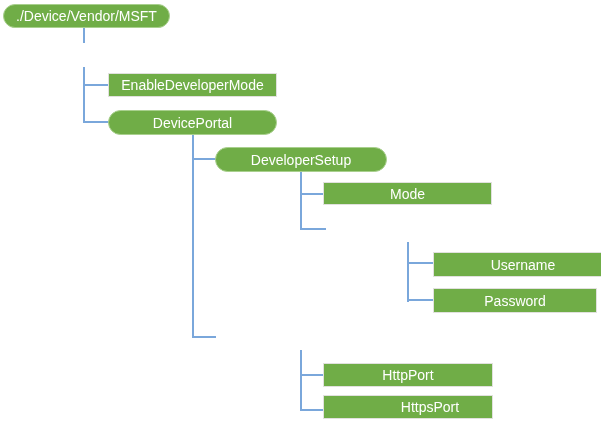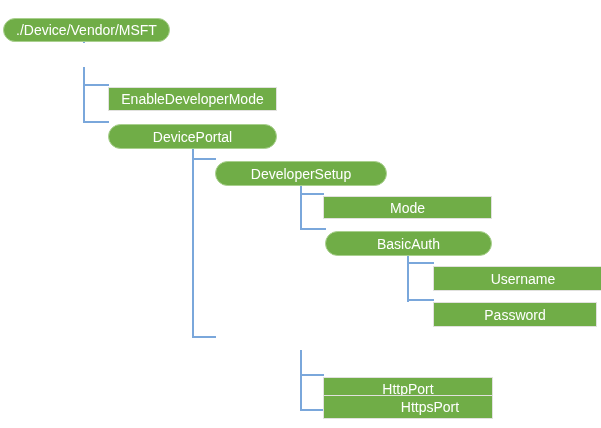--- a/index.html
+++ b/index.html
@@ -15,21 +15,20 @@
     position: absolute;
     box-sizing: border-box;
     background: var(--node-fill, #70AD47);
     color: var(--node-text, #ffffff);
     display: flex;
     align-items: center;
     justify-content: center;
     font-size: 14px;
     line-height: 1;
     white-space: nowrap;
-    margin-top: 14px;
   }
   .node.pill {
     border: 1.5px solid var(--pill-border, #A9D08E);
     border-radius: 13px;
   }
   .node.rect {
     border: 1.5px solid var(--rect-border, #E1E1DE);
     border-radius: 0;
   }
   .connector {
@@ -57,19 +56,18 @@
   <div class="connector" style="left:407px; top:299px; width:27px; height:2px;"></div>
   <div class="connector" style="left:300px; top:350px; width:2px; height:61px;"></div>
   <div class="connector" style="left:300px; top:374px; width:24px; height:2px;"></div>
   <div class="connector" style="left:300px; top:409px; width:24px; height:2px;"></div>
 
   <div class="node pill" style="left:3px; top:4px; width:167px; height:24px;">./Device/Vendor/MSFT</div>
   <div class="node pill" style="left:108px; top:110px; width:169px; height:25px;">DevicePortal</div>
   <div class="node rect" style="left:108px; top:73px; width:169px; height:24px;">EnableDeveloperMode</div>
   <div class="node pill" style="left:215px; top:147px; width:172px; height:25px;">DeveloperSetup</div>
   <div class="node rect" style="left:323px; top:182px; width:169px; height:23px;">Mode</div>
-  <div class="node pill" style="left:325px; top:217px; width:167px; height:25px;">BasicAuth</div>
   <div class="node rect" style="left:433px; top:252px; width:180px; height:25px;">Username</div>
   <div class="node rect" style="left:433px; top:288px; width:164px; height:25px;">Password</div>
   <div class="node rect" style="left:323px; top:363px; width:170px; height:24px;">HttpPort</div>
-  <div class="node rect" style="left:323px; top:381px; width:170px; height:24px;padding-left:44px;">HttpsPort</div>
+  <div class="node rect" style="left:323px; top:395px; width:170px; height:24px;padding-left:44px;">HttpsPort</div>
 
 </div>
 
 </body></html>

